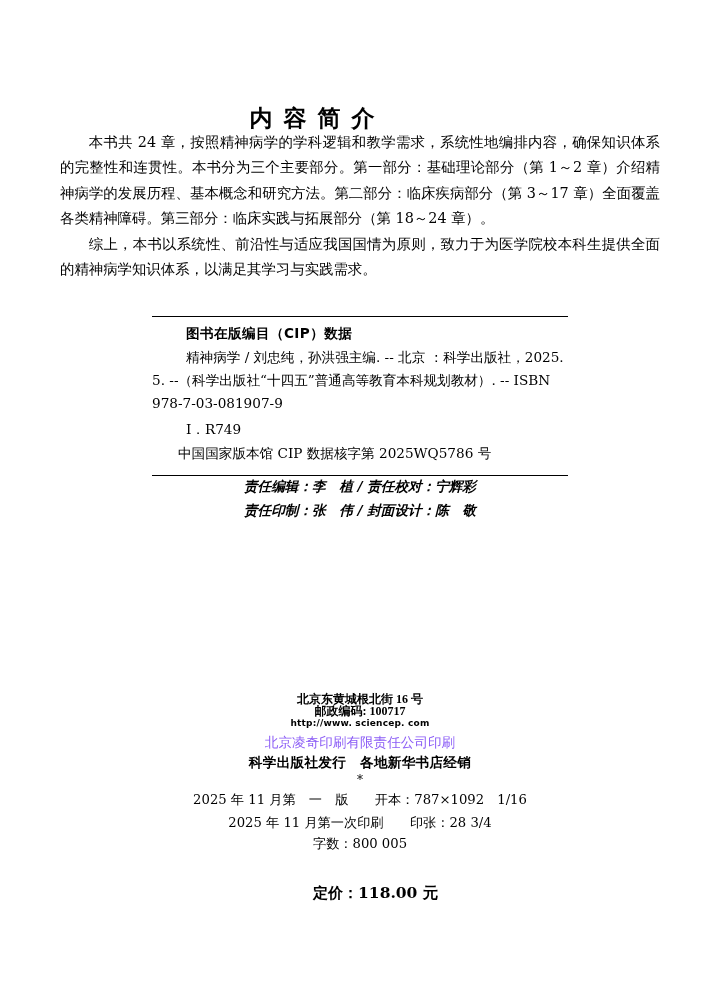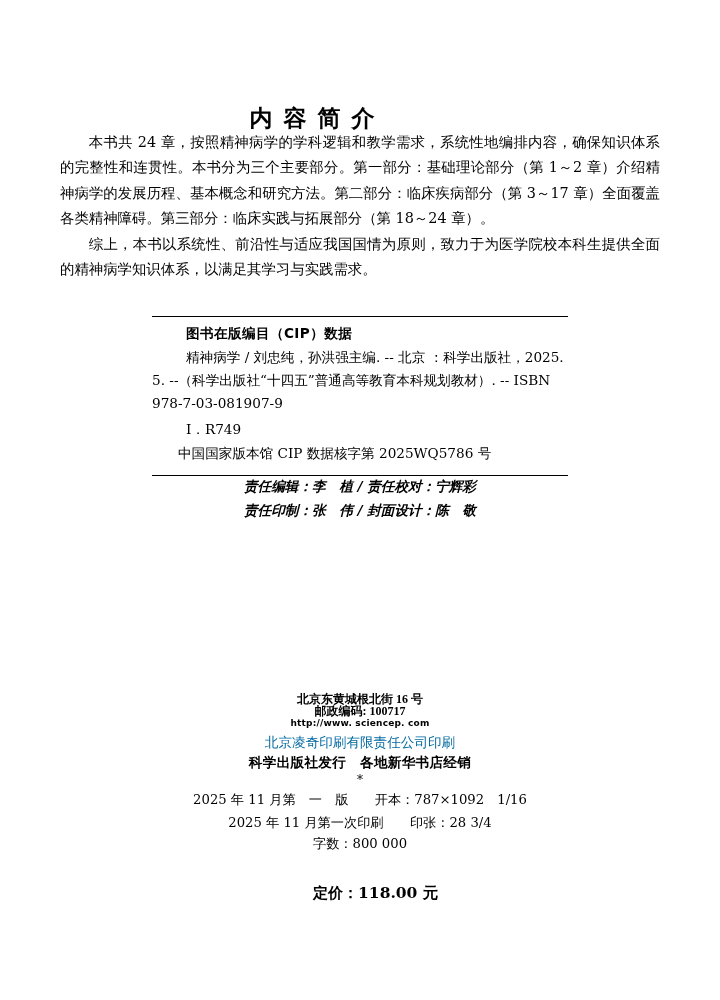--- a/index.html
+++ b/index.html
@@ -132,21 +132,21 @@
   .url {
     font-family: "DejaVu Sans", "Liberation Sans", sans-serif;
     font-weight: bold;
     font-size: 9px;
     line-height: 12px;
     letter-spacing: 0.2px;
   }
   .printer {
     font-size: 13.6px;
     line-height: 20px;
-    color: #0369a1;
+    color: #8b5cf6;
     margin-top: 3px;
   }
   .distrib {
     font-family: "DejaVu Sans", "Liberation Sans", sans-serif;
     font-weight: bold;
     font-size: 13.6px;
     line-height: 20px;
     letter-spacing: 0.3px;
   }
   .star {
@@ -209,21 +209,21 @@
     <div class="addr">邮政编码: 100717</div>
     <div class="url">http://www. sciencep. com</div>
 
     <div class="printer">北京凌奇印刷有限责任公司印刷</div>
     <div class="distrib">科学出版社发行　各地新华书店经销</div>
 
     <div class="star">*</div>
 
     <div class="print-specs">2025 年 11 月第　一　版　　开本：787×1092　1/16</div>
     <div class="print-specs">2025 年 11 月第一次印刷　　印张：28 3/4</div>
-    <div class="wordcount">字数：800 000</div>
+    <div class="wordcount">字数：800 005</div>
 
     <div class="price">
       <span>定价：</span><span class="num">118.00 元</span>
     </div>
 
   </div>
 
 </div>
 
 </body></html>

